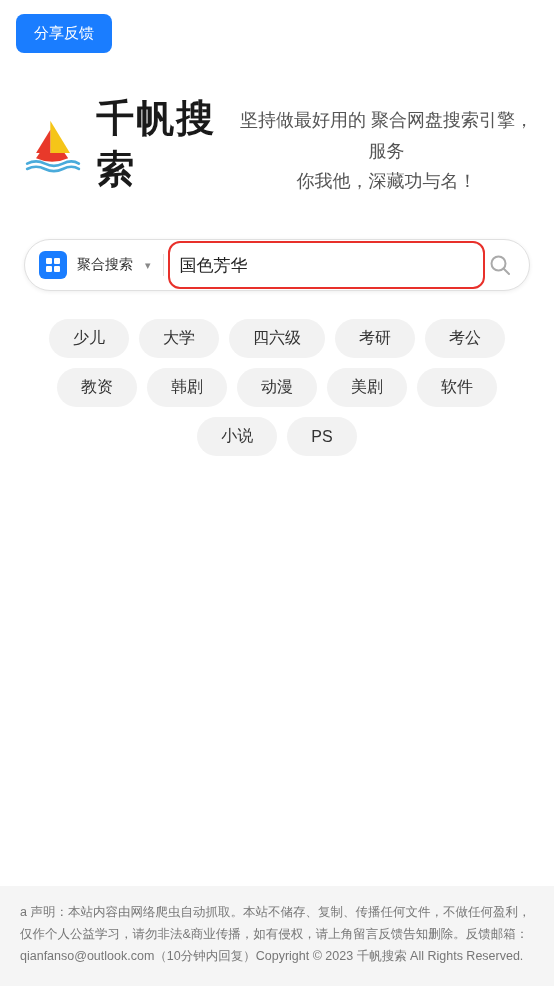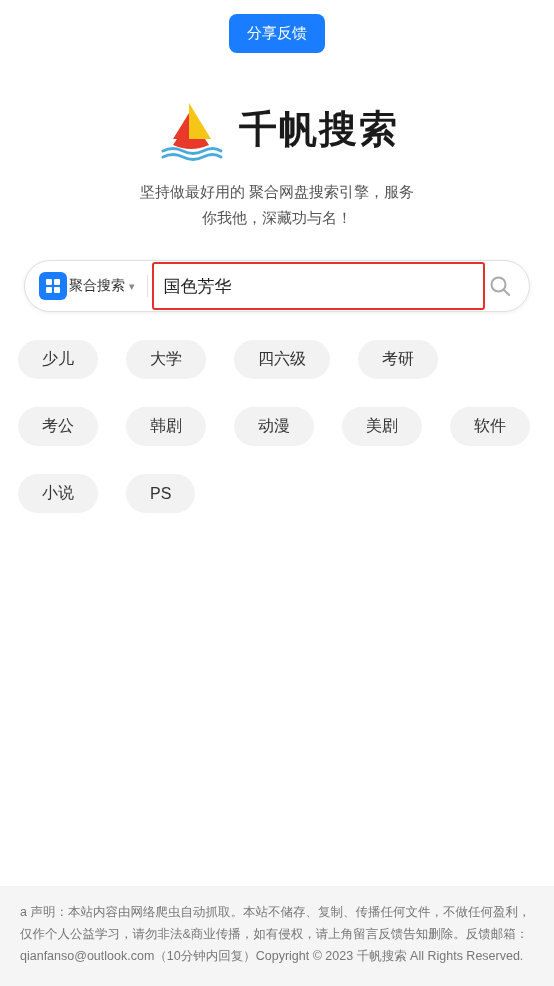--- a/index.html
+++ b/index.html
@@ -14,39 +14,38 @@
       min-height: 986px;
       background: #ffffff;
       font-family: -apple-system, BlinkMacSystemFont, "PingFang SC", "Helvetica Neue", Arial, sans-serif;
       position: relative;
       overflow-x: hidden;
     }
 
     
     .top-bar {
       display: flex;
-      justify-content: center;
+      justify-content: flex-start;
       padding: 14px 16px 10px;
     }
 
     .share-btn {
       background: #1a7dff;
       color: #fff;
       border: none;
       border-radius: 8px;
       padding: 10px 18px;
       font-size: 15px;
       cursor: pointer;
       font-weight: 500;
     }
 
     
     .logo-section {
       display: flex;
-      flex-direction: column;
       align-items: center;
       padding: 30px 20px 10px;
     }
 
     .logo-row {
       display: flex;
       align-items: center;
       gap: 12px;
       margin-bottom: 14px;
     }
@@ -57,21 +56,21 @@
     }
 
     .logo-title {
       font-size: 38px;
       font-weight: 700;
       color: #1a1a1a;
       letter-spacing: 2px;
     }
 
     .tagline {
-      font-size: 15px;
+      font-size: 18px;
       color: #555;
       text-align: center;
       line-height: 1.7;
     }
 
     
     .search-section {
       padding: 20px 24px 10px;
     }
 
@@ -82,21 +81,21 @@
       border-radius: 28px;
       padding: 0 14px;
       height: 52px;
       background: #fff;
       box-shadow: 0 1px 4px rgba(0,0,0,0.07);
     }
 
     .search-engine-btn {
       display: flex;
       align-items: center;
-      gap: 2px;
+      gap: 10px;
       background: none;
       border: none;
       cursor: pointer;
       padding: 0 8px 0 0;
       font-size: 14px;
       color: #333;
       white-space: nowrap;
     }
 
     .engine-icon {
@@ -127,21 +126,21 @@
       margin: 0 4px;
     }
 
     .search-input-wrap {
       flex: 1;
       position: relative;
     }
 
     .search-input {
       border: 2px solid #e8302a;
-      border-radius: 3px;
+      border-radius: 12px;
       padding: 12px 10px;
       font-size: 17px;
       color: #222;
       background: transparent;
       width: 100%;
       outline: none;
     }
 
     .search-icon-btn {
       background: none;
@@ -153,21 +152,22 @@
     }
 
     
     .tags-section {
       padding: 18px 18px 10px;
     }
 
     .tags-grid {
       display: flex;
       flex-wrap: wrap;
-      gap: 28px;
+      gap: 10px;
+      justify-content: center;
     }
 
     .tag-btn {
       background: #f2f2f2;
       border: none;
       border-radius: 20px;
       padding: 9px 24px;
       font-size: 16px;
       color: #333;
       cursor: pointer;
@@ -246,20 +246,21 @@
   </div>
 </div>
 
 <div class="tags-section">
   <div class="tags-grid" id="tags-container">
   <button class="tag-btn">少儿</button>
       <button class="tag-btn">大学</button>
       <button class="tag-btn">四六级</button>
       <button class="tag-btn">考研</button>
       <button class="tag-btn">考公</button>
+      <button class="tag-btn">教资</button>
       <button class="tag-btn">韩剧</button>
       <button class="tag-btn">动漫</button>
       <button class="tag-btn">美剧</button>
       <button class="tag-btn">软件</button>
       <button class="tag-btn">小说</button>
       <button class="tag-btn">PS</button>
     </div>
 </div>
 
 <div class="footer">

